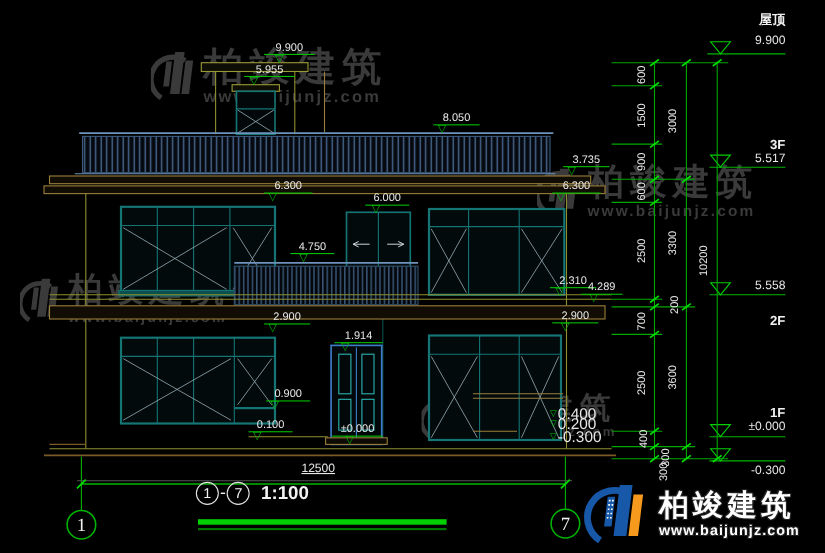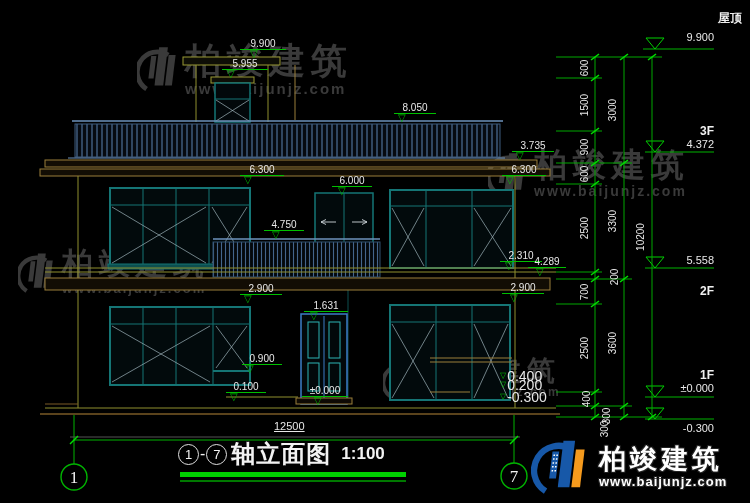--- a/index.html
+++ b/index.html
@@ -356,21 +356,21 @@
     </div>
   <div class="spot" style="left:240px;top:283px;width:42px">
     <div class="spot-v">2.900</div>
       <div class="spot-t" style="margin-left:4px">▽</div>
     </div>
   <div class="spot" style="left:502px;top:282px;width:42px">
     <div class="spot-v">2.900</div>
       <div class="spot-t" style="margin-left:8px">▽</div>
     </div>
   <div class="spot" style="left:304px;top:300px;width:44px">
-    <div class="spot-v">1.631</div>
+    <div class="spot-v">1.914</div>
       <div class="spot-t" style="margin-left:6px">▽</div>
     </div>
   <div class="spot" style="left:242px;top:353px;width:40px">
     <div class="spot-v">0.900</div>
       <div class="spot-t" style="margin-left:4px">▽</div>
     </div>
   <div class="spot" style="left:226px;top:381px;width:40px">
     <div class="spot-v">0.100</div>
       <div class="spot-t" style="margin-left:4px">▽</div>
     </div>
@@ -384,40 +384,39 @@
     </div>
   <div class="spot sm" style="left:500px;top:381px;">
     <div class="spot-t">▽</div>
       <div class="spot-v">0.200</div>
     </div>
   <div class="spot sm" style="left:500px;top:393px;">
     <div class="spot-t">▽</div>
       <div class="spot-v">-0.300</div>
     </div>
 
-  <div class="lvl-name" style="left:668px;top:10px;">屋顶</div>
+  <div class="lvl-name" style="left:640px;top:10px;">屋顶</div>
   <div class="lvl-val" style="left:640px;top:31px;">9.900</div>
   <div class="lvl-name" style="left:640px;top:124px;">3F</div>
-  <div class="lvl-val" style="left:640px;top:138px;">4.372</div>
+  <div class="lvl-val" style="left:640px;top:138px;">5.517</div>
   <div class="lvl-name" style="left:640px;top:240px;margin-top:44px;">2F</div>
   <div class="lvl-val" style="left:640px;top:254px;">5.558</div>
   <div class="lvl-name" style="left:640px;top:368px;">1F</div>
   <div class="lvl-val" style="left:640px;top:382px;">±0.000</div>
   <div class="lvl-val" style="left:640px;top:422px;">-0.300</div>
 
   <div class="dim-label" style="left:270px;top:420px;text-decoration:underline;">12500</div>
 
   <div class="bubble" style="left:66px;top:468px;width:16px;">1</div>
   <div class="bubble" style="left:506px;top:467px;width:16px;">7</div>
 
   <div class="title">
     <span class="circ">1</span>
     <span class="t-dash">-</span>
     <span class="circ">7</span>
-    <span class="t-name">轴立面图</span>
     <span class="t-scale">1:100</span>
   </div>
 
 <div class="vdim" style="left: 584px; top: 67.5px;">600</div>
     <div class="vdim" style="left: 584px; top: 104.5px;">1500</div>
     <div class="vdim" style="left: 584px; top: 147px;">900</div>
     <div class="vdim" style="left: 584px; top: 173.5px;">600</div>
     <div class="vdim" style="left: 584px; top: 228px;">2500</div>
     <div class="vdim" style="left: 614px; top: 277px;">200</div>
     <div class="vdim" style="left: 584px; top: 291.5px;">700</div>

